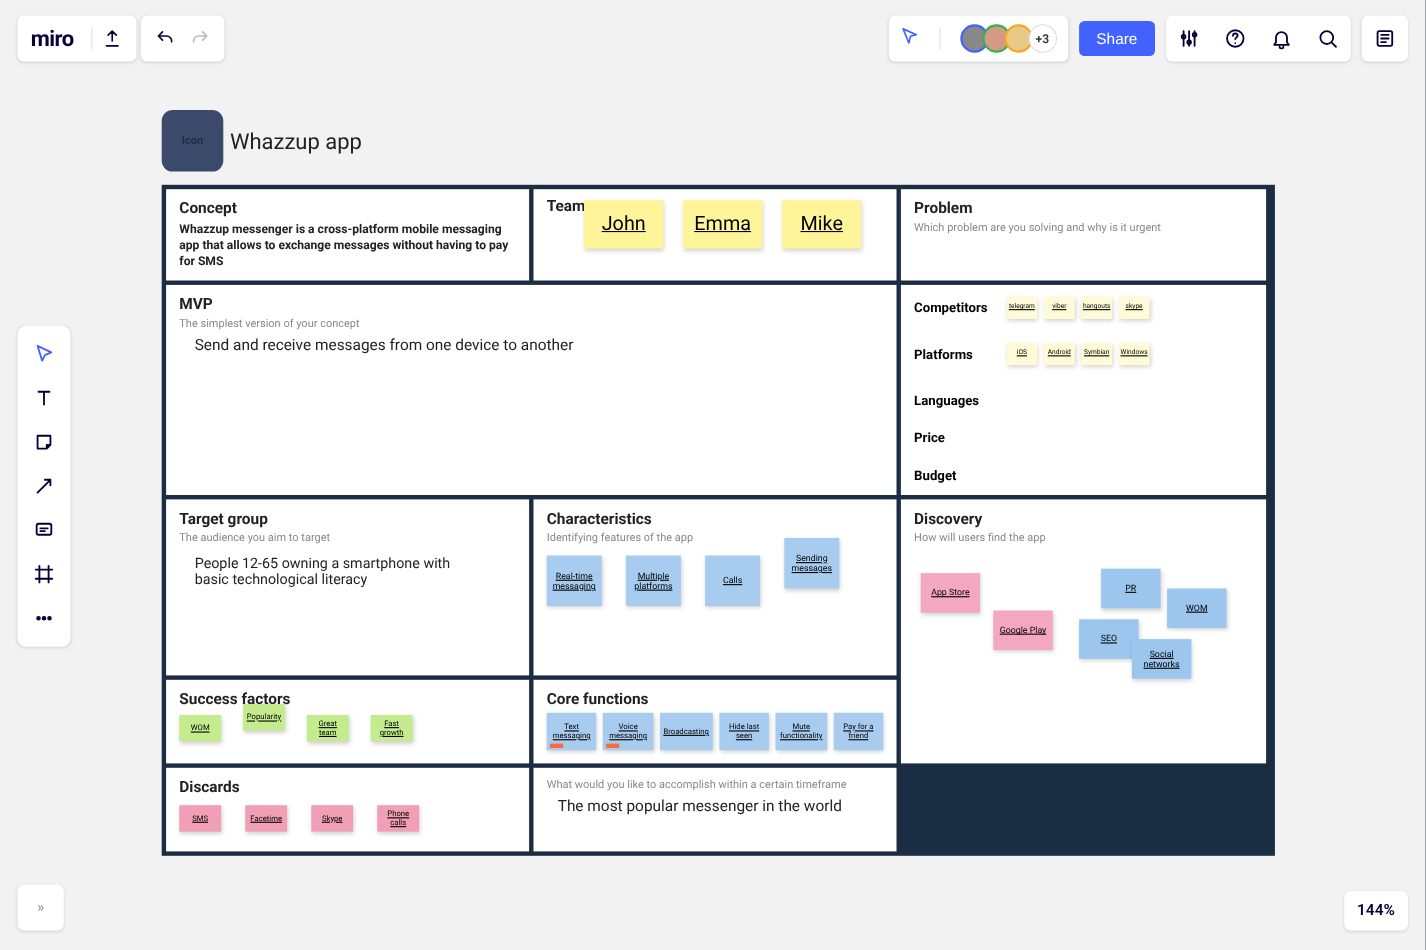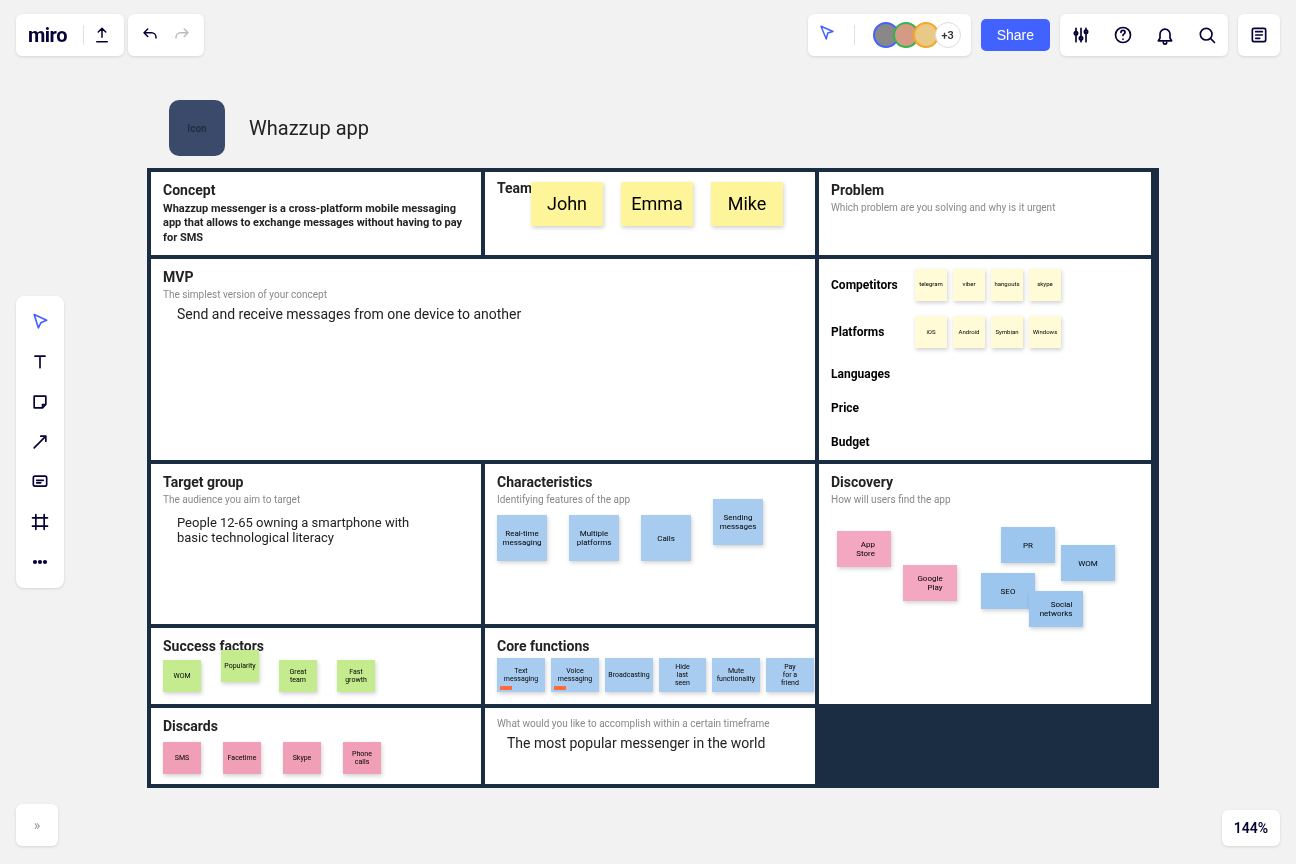--- a/index.html
+++ b/index.html
@@ -194,23 +194,23 @@
   
   .board {
     position: absolute;
     left: 147px;
     top: 100px;
     width: 1012px;
   }
   .board-header {
     display: flex;
     align-items: center;
-    gap: 24px;
+    gap: 6px;
     margin-bottom: 12px;
-    margin-left: 22px;
+    margin-left: 0;
   }
   .board-icon {
     width: 56px;
     height: 56px;
     background: #3b4a6b;
     border-radius: 10px;
     display: flex;
     align-items: center;
     justify-content: center;
     color: #1f2a40;
@@ -265,23 +265,24 @@
   }
 
   
   .sticky {
     display: inline-flex;
     align-items: center;
     justify-content: center;
     text-align: center;
     font-size: 9px;
     line-height: 1.15;
-    padding: 16px;
+    padding: 4px;
     box-shadow: 1px 2px 4px rgba(0,0,0,0.18);
     position: relative;
+    text-decoration: underline;
   }
   .sticky.big {
     width: 72px;
     height: 44px;
     font-size: 18px;
     font-weight: 400;
   }
   .sticky.sm {
     width: 28px;
     height: 20px;
@@ -369,21 +370,21 @@
     height: 4px;
     background: #ff6a3d;
   }
 
   
   .disc-area {
     position: relative;
     height: 118px;
     margin-top: 2px;
   }
-  .disc-area .sticky { position: absolute; text-align: right; }
+  .disc-area .sticky { position: absolute; }
 
   
   .span2 { grid-column: span 2; }
   .tall { min-height: 160px; }
 
   
   svg { width: 18px; height: 18px; stroke: currentColor; fill: none; stroke-width: 2; stroke-linecap: round; stroke-linejoin: round; }
   .toolbtn svg, .toolbtn-group svg { width: 20px; height: 20px; }
   .left-panel svg { width: 20px; height: 20px; }
 

